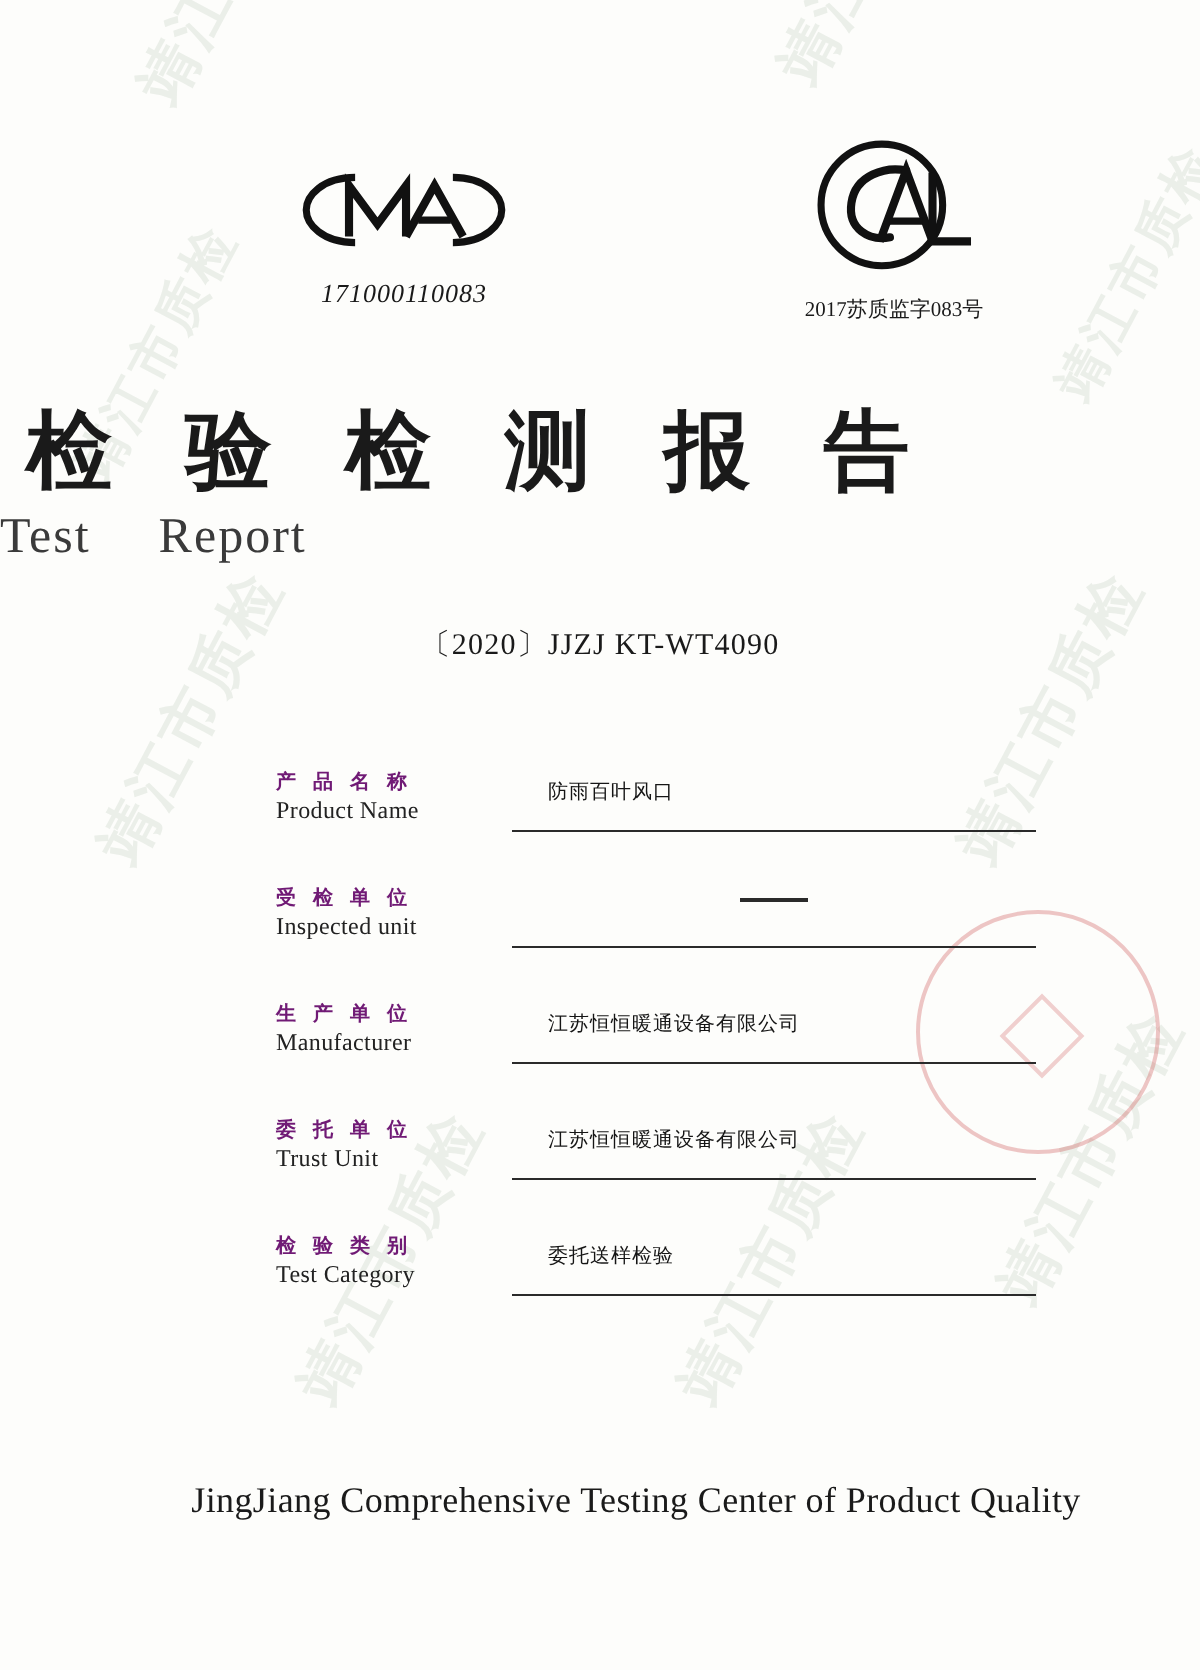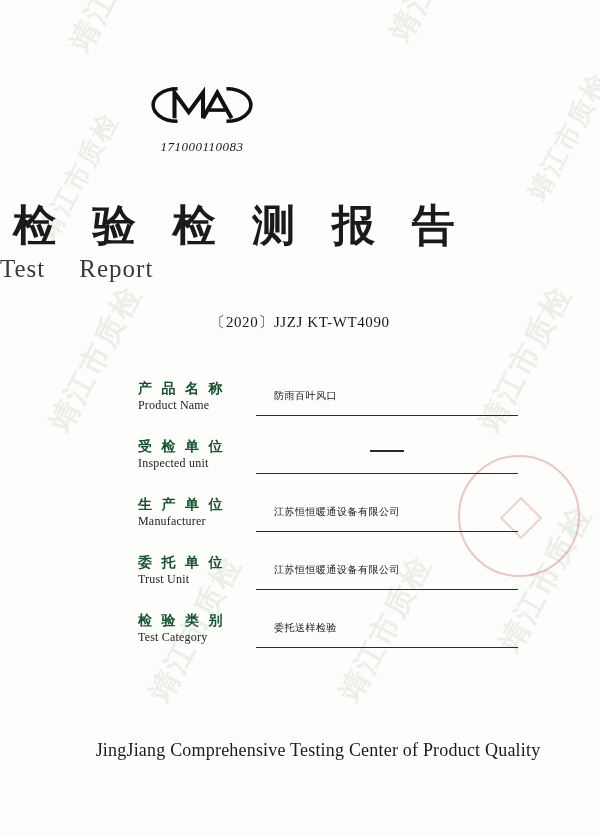--- a/index.html
+++ b/index.html
@@ -151,24 +151,24 @@
     align-items: flex-end;
     height: 58px;
   }
   .field-label {
     width: 118px;
     flex: 0 0 118px;
     line-height: 1.18;
     padding-bottom: 4px;
   }
   .label-cn {
-    font-size: 14px;
+    font-size: 10px;
     letter-spacing: 3px;
     font-weight: bold;
-    color: #14532d;
+    color: #701a75;
   }
   .label-en {
     font-size: 12px;
     color: #222;
     letter-spacing: 0.2px;
   }
   .field-value {
     flex: 1 1 auto;
     border-bottom: 1px solid #2a2a2a;
     padding: 0 0 6px 18px;
@@ -259,20 +259,32 @@
           <path d="M62 18 C30 18 14 36 14 50 C14 64 30 82 62 82" fill="none" stroke="#111" stroke-width="7"></path>
           <path d="M158 18 C190 18 206 36 206 50 C206 64 190 82 158 82" fill="none" stroke="#111" stroke-width="7"></path>
           <path d="M56 76 L56 26 L84 64 L112 26 L112 76" fill="none" stroke="#111" stroke-width="8" stroke-linejoin="miter"></path>
           <path d="M112 76 L140 26 L168 76" fill="none" stroke="#111" stroke-width="8" stroke-linejoin="miter"></path>
           <path d="M124 60 L156 60" fill="none" stroke="#111" stroke-width="7"></path>
         </svg>
       </div>
       <div class="cma-code">171000110083</div>
     </div>
 
+    <div class="cal-block">
+      <div class="cal-mark">
+        <svg viewBox="0 0 200 150" width="104" height="76" aria-hidden="true">
+          <circle cx="88" cy="68" r="60" fill="none" stroke="#111" stroke-width="7"></circle>
+          <path d="M112 34 C 92 30, 62 38, 58 66 C 54 92, 76 104, 96 100" fill="none" stroke="#111" stroke-width="8" stroke-linecap="round"></path>
+          <path d="M86 104 L112 34 L138 104" fill="none" stroke="#111" stroke-width="8"></path>
+          <path d="M96 84 L128 84" fill="none" stroke="#111" stroke-width="7"></path>
+          <path d="M138 36 L138 104 L176 104" fill="none" stroke="#111" stroke-width="8"></path>
+        </svg>
+      </div>
+      <div class="cal-code">2017苏质监字083号</div>
+    </div>
   </div>
 
   <div class="title-cn">检 验 检 测 报 告</div>
   <div class="title-en">
     <span>Test</span><span class="gap"></span><span>Report</span>
   </div>
 
   <div class="report-no">〔2020〕JJZJ KT-WT4090</div>
 
 

